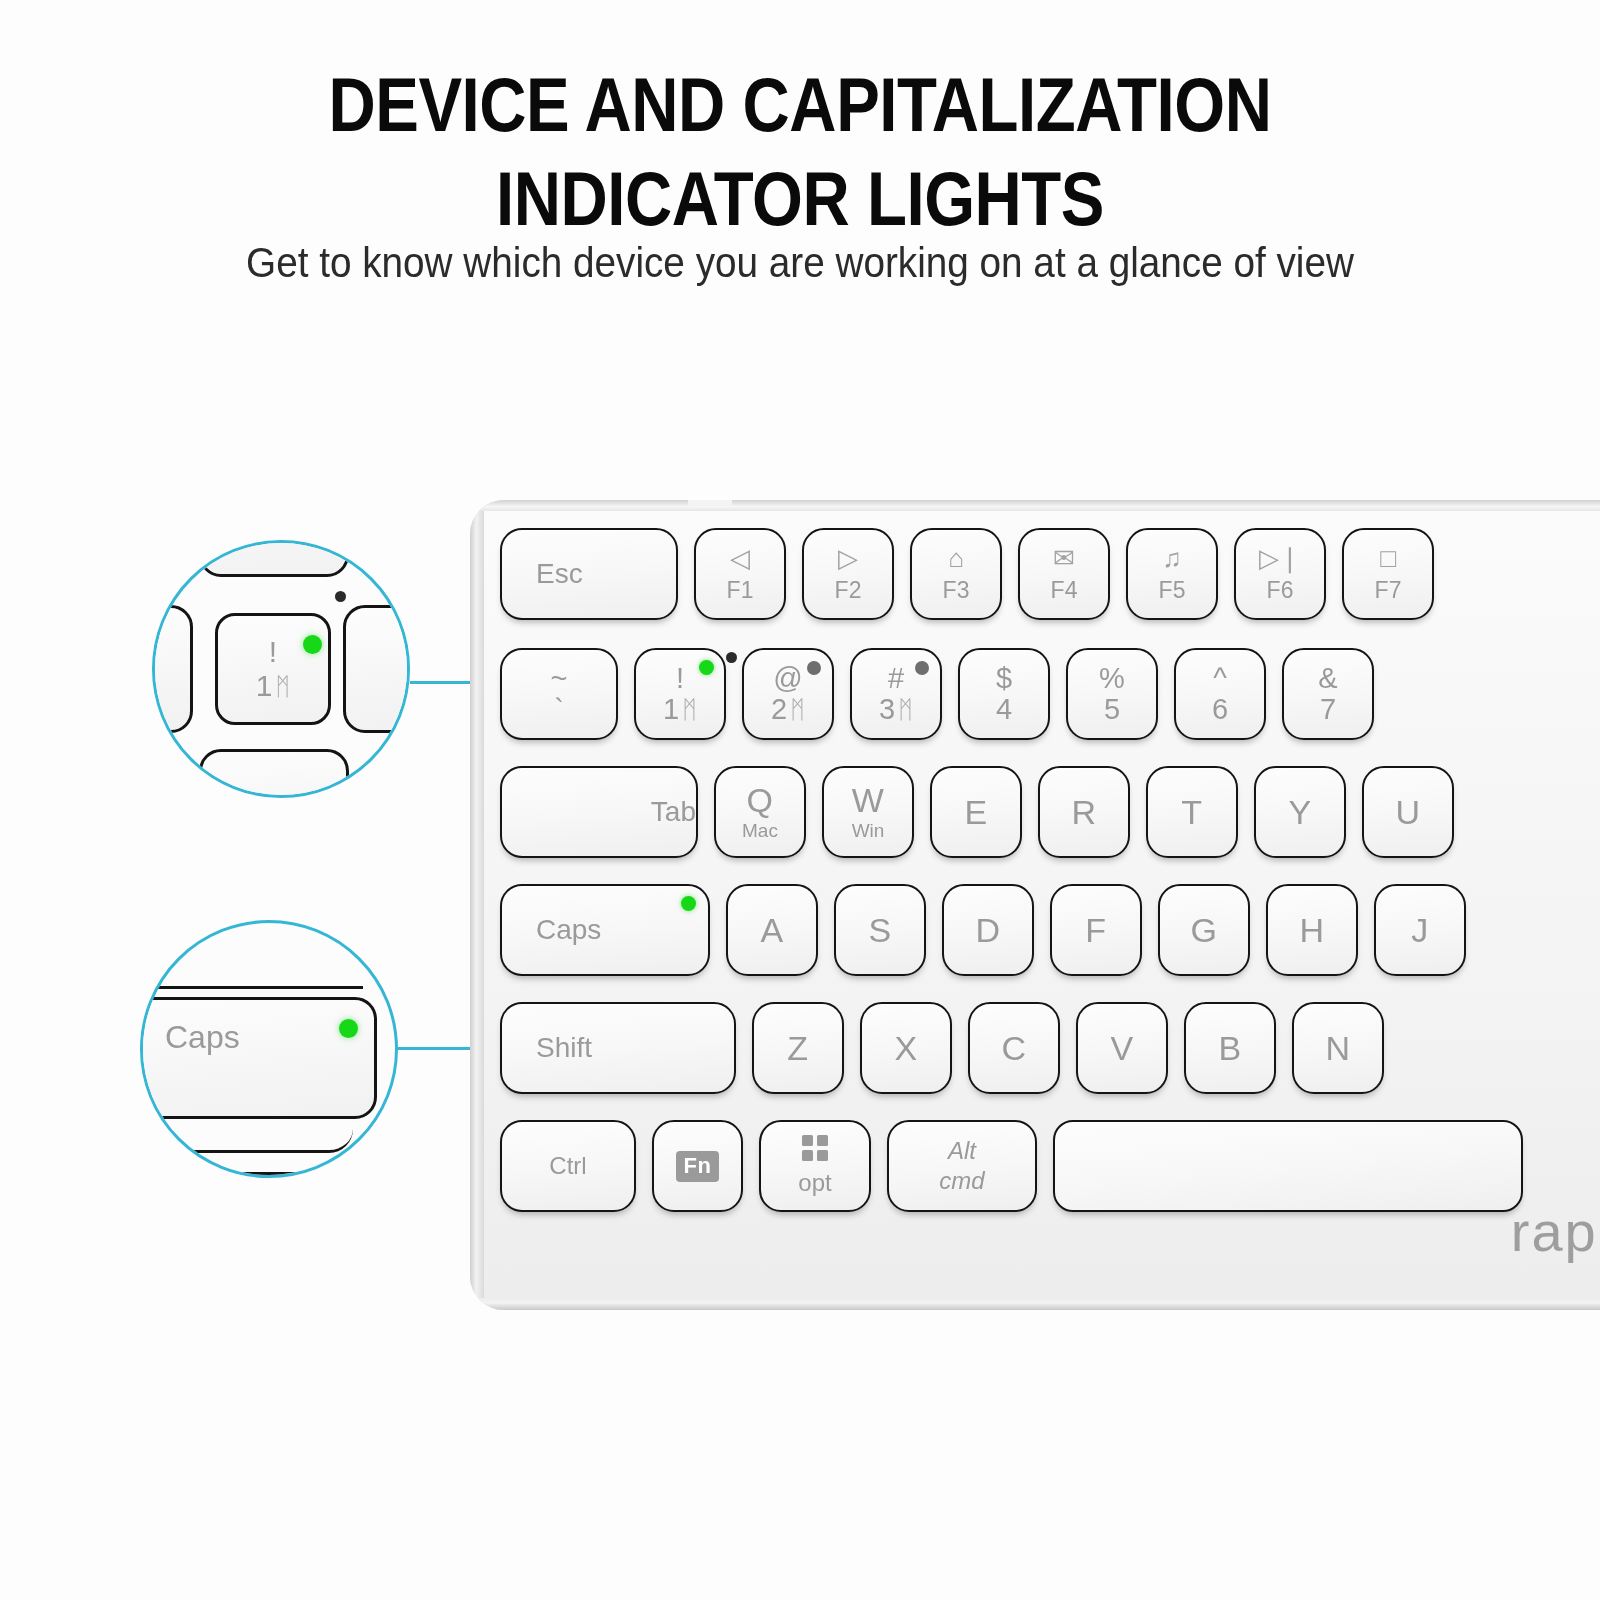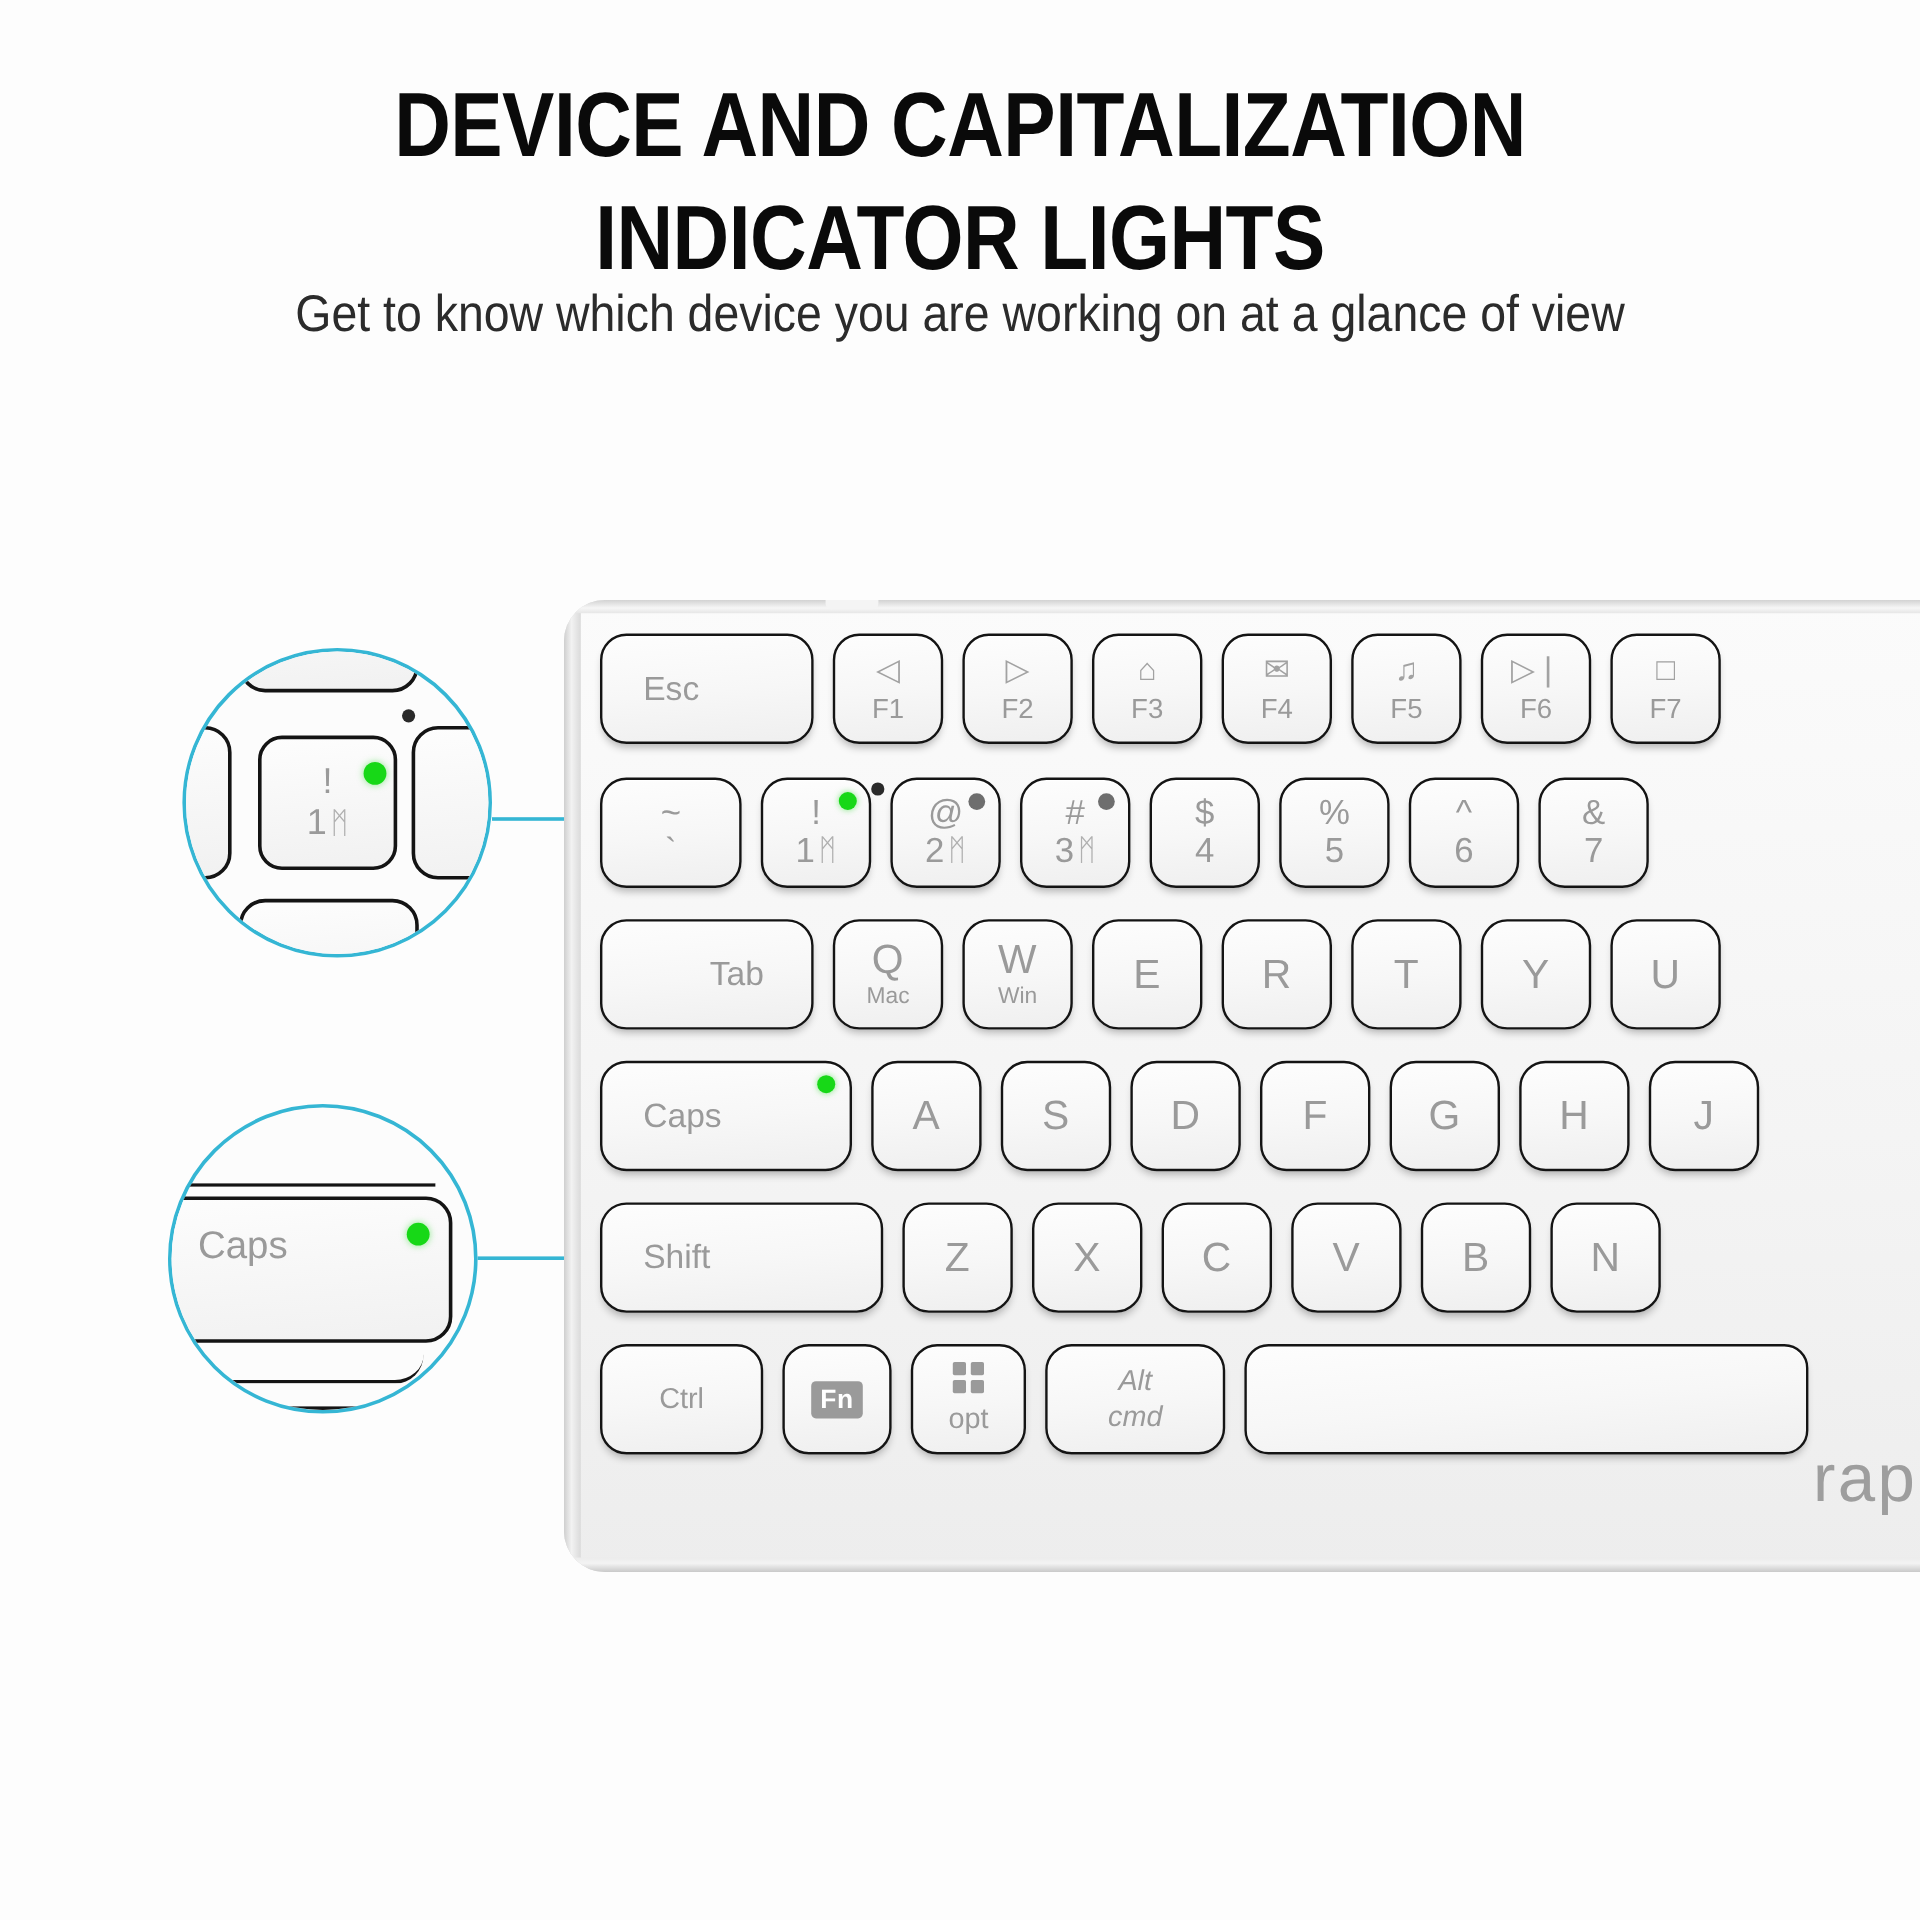--- a/index.html
+++ b/index.html
@@ -85,26 +85,26 @@
   .key .cap { font-size: 34px; font-weight: 400; letter-spacing: .5px; line-height:1; }
   .key .small { font-size: 24px; line-height: 1.05; }
   .key .sub { font-size: 19px; line-height: 1.15; margin-top: 3px; }
   .key .fnrow-lbl { font-size: 23px; margin-top: 6px; }
   .key .stack { display:flex; flex-direction:column; align-items:center; line-height:1.06; }
   .key .stack .up { font-size: 29px; }
   .key .stack .dn { font-size: 29px; display:flex; align-items:center; gap:2px; }
   .key .twoline { font-size:24px; line-height:1.25; text-align:center;font-style:italic; }
 
   .key.esc   { width: 178px; align-items:flex-start; padding-left: 34px; justify-content:center; }
-  .key.tab   { width: 178px; align-items:center; padding-left: 50px; }
+  .key.tab   { width: 198px; align-items:flex-end; padding-left: 50px; }
   .key.caps  { width: 210px; align-items:flex-start; padding-left: 34px; }
   .key.shift { width: 236px; align-items:flex-start; padding-left: 34px; }
   .key.ctrl  { width: 136px; }
   .key.fn    { width: 91px; }
-  .key.win   { width: 96px; }
+  .key.win   { width: 112px; }
   .key.alt   { width: 150px; }
   .key.space { width: 470px; border-radius: 20px; }
   .key .lbl-left { font-size: 28px; }
 
   
   .gl { font-size: 26px; color:#a2a2a2; line-height:1; }
   .bt { font-size: 25px; color:#b0b0b0; margin-left:1px; }
 
   
   .led {

